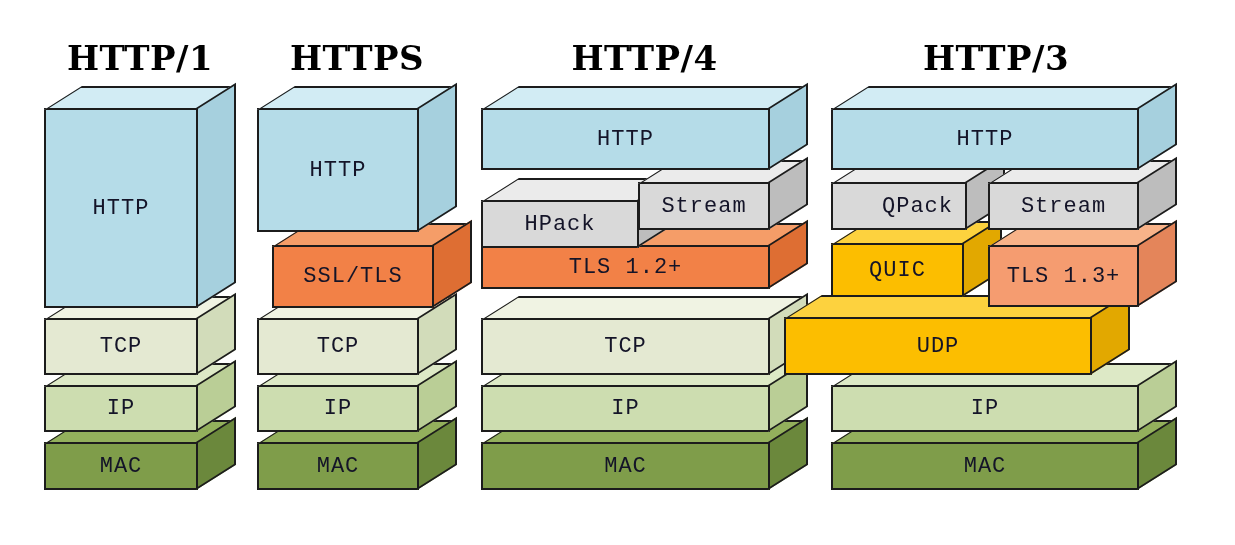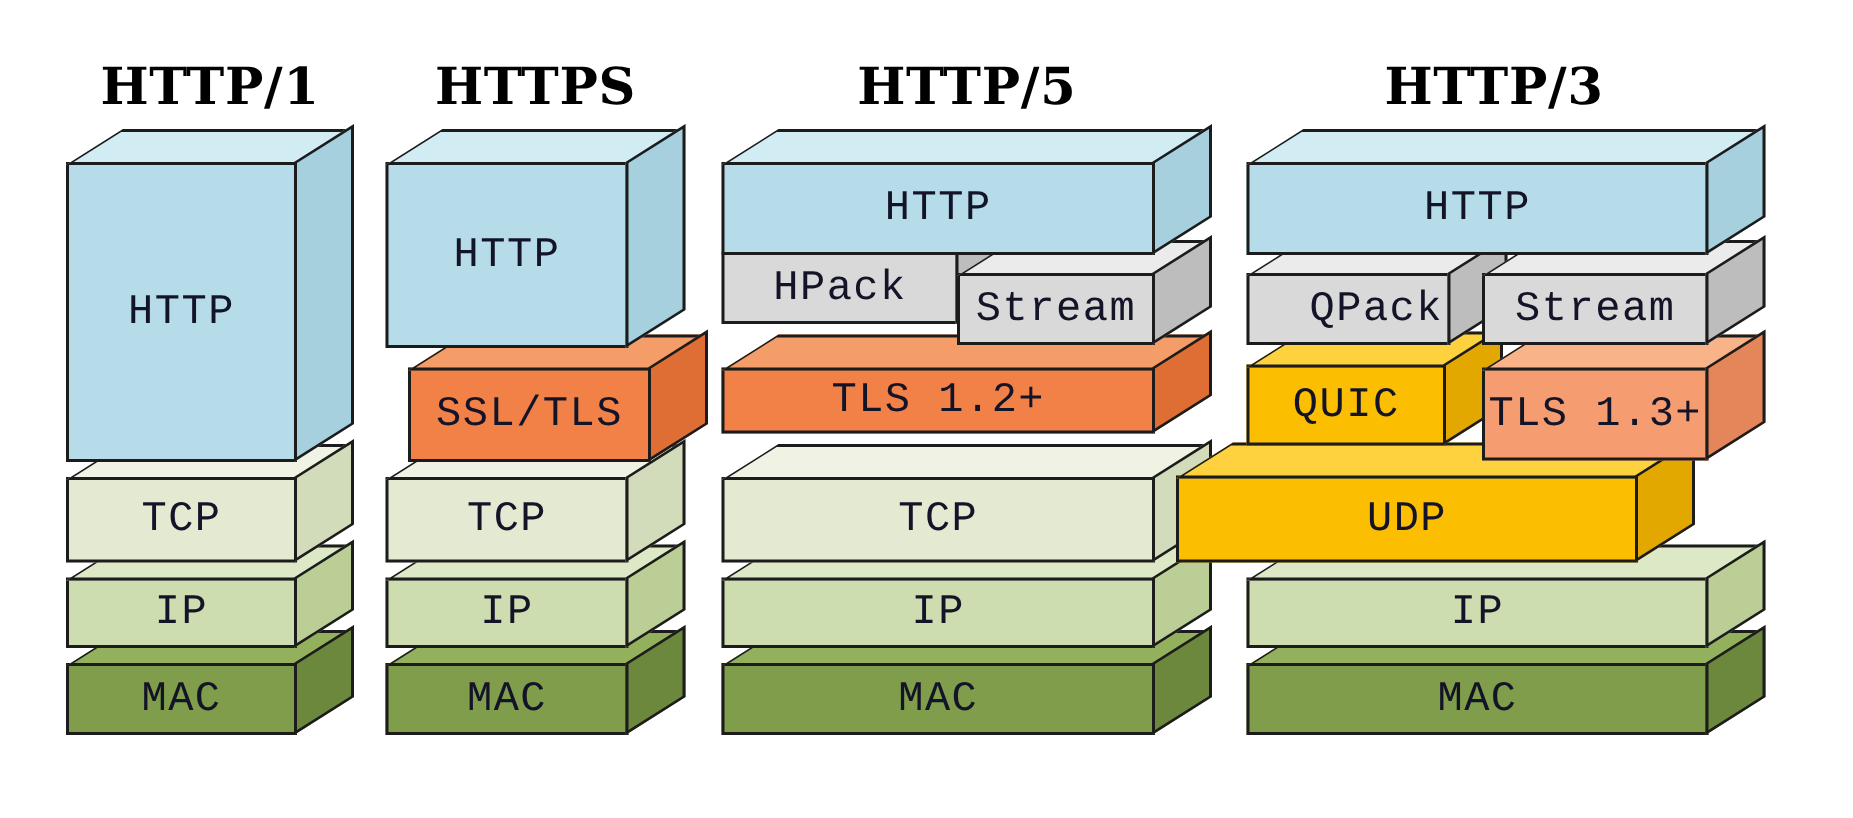--- a/index.html
+++ b/index.html
@@ -30,41 +30,41 @@
   }
   
   .box::after {
     content:""; position:absolute; z-index:-1;
     top:-2px; bottom:-2px; right:-40px; width:40px;
     box-sizing:border-box; background:var(--s,#bbb);
     border:2px solid var(--edge_color,#1c1c1c);
     transform:skewY(-32.3deg); transform-origin:0 0;
   }
   .label {
-    font-size:28px; letter-spacing:1px; white-space:nowrap;
+    font-size:22px; letter-spacing:1px; white-space:nowrap;
     color:var(--label_color,#141428);
   }
   
   .http-blue   { --f:var(--http-blue-front);   --t:var(--http-blue-top);   --s:var(--http-blue-side); }
   .tls-orange  { --f:var(--tls-orange-front);  --t:var(--tls-orange-top);  --s:var(--tls-orange-side); }
   .tls13-salmon{ --f:var(--tls13-salmon-front);--t:var(--tls13-salmon-top);--s:var(--tls13-salmon-side); }
   .frame-gray  { --f:var(--frame-gray-front);  --t:var(--frame-gray-top);  --s:var(--frame-gray-side); }
   .quic-yellow { --f:var(--quic-yellow-front); --t:var(--quic-yellow-top); --s:var(--quic-yellow-side); }
   .tcp-green   { --f:var(--tcp-green-front);   --t:var(--tcp-green-top);   --s:var(--tcp-green-side); }
   .ip-green    { --f:var(--ip-green-front);    --t:var(--ip-green-top);    --s:var(--ip-green-side); }
   .mac-green   { --f:var(--mac-green-front);   --t:var(--mac-green-top);   --s:var(--mac-green-side); }
 </style>
 </head>
 <body>
 
 <div class="canvas">
 
   <div class="col-title" style="left:44px;  width:192px;">HTTP/1</div>
   <div class="col-title" style="left:257px; width:200px;">HTTPS</div>
-  <div class="col-title" style="left:481px; width:327px;">HTTP/5</div>
+  <div class="col-title" style="left:481px; width:327px;">HTTP/4</div>
   <div class="col-title" style="left:831px; width:330px;text-align:center;">HTTP/3</div>
 
   <div class="box http-blue" style="left:44px;top:108px;width:154px;height:200px;z-index:70;">
     <span class="label">HTTP</span>
   </div>
   <div class="box tcp-green" style="left:44px;top:318px;width:154px;height:57px;z-index:40;">
     <span class="label">TCP</span>
   </div>
   <div class="box ip-green" style="left:44px;top:385px;width:154px;height:47px;z-index:30;">
     <span class="label">IP</span>
@@ -85,21 +85,21 @@
   <div class="box ip-green" style="left:257px;top:385px;width:162px;height:47px;z-index:30;">
     <span class="label">IP</span>
   </div>
   <div class="box mac-green" style="left:257px;top:442px;width:162px;height:48px;z-index:20;">
     <span class="label">MAC</span>
   </div>
 
   <div class="box http-blue" style="left:481px;top:108px;width:289px;height:62px;z-index:70;">
     <span class="label">HTTP</span>
   </div>
-  <div class="box frame-gray" style="left:481px;top:168px;width:158px;height:48px;z-index:60;">
+  <div class="box frame-gray" style="left:481px;top:200px;width:158px;height:48px;z-index:60;">
     <span class="label">HPack</span>
   </div>
   <div class="box frame-gray" style="left:638px;top:182px;width:132px;height:48px;z-index:62;">
     <span class="label">Stream</span>
   </div>
   <div class="box tls-orange" style="left:481px;top:245px;width:289px;height:44px;z-index:50;">
     <span class="label">TLS 1.2+</span>
   </div>
   <div class="box tcp-green" style="left:481px;top:318px;width:289px;height:57px;z-index:40;">
     <span class="label">TCP</span>

